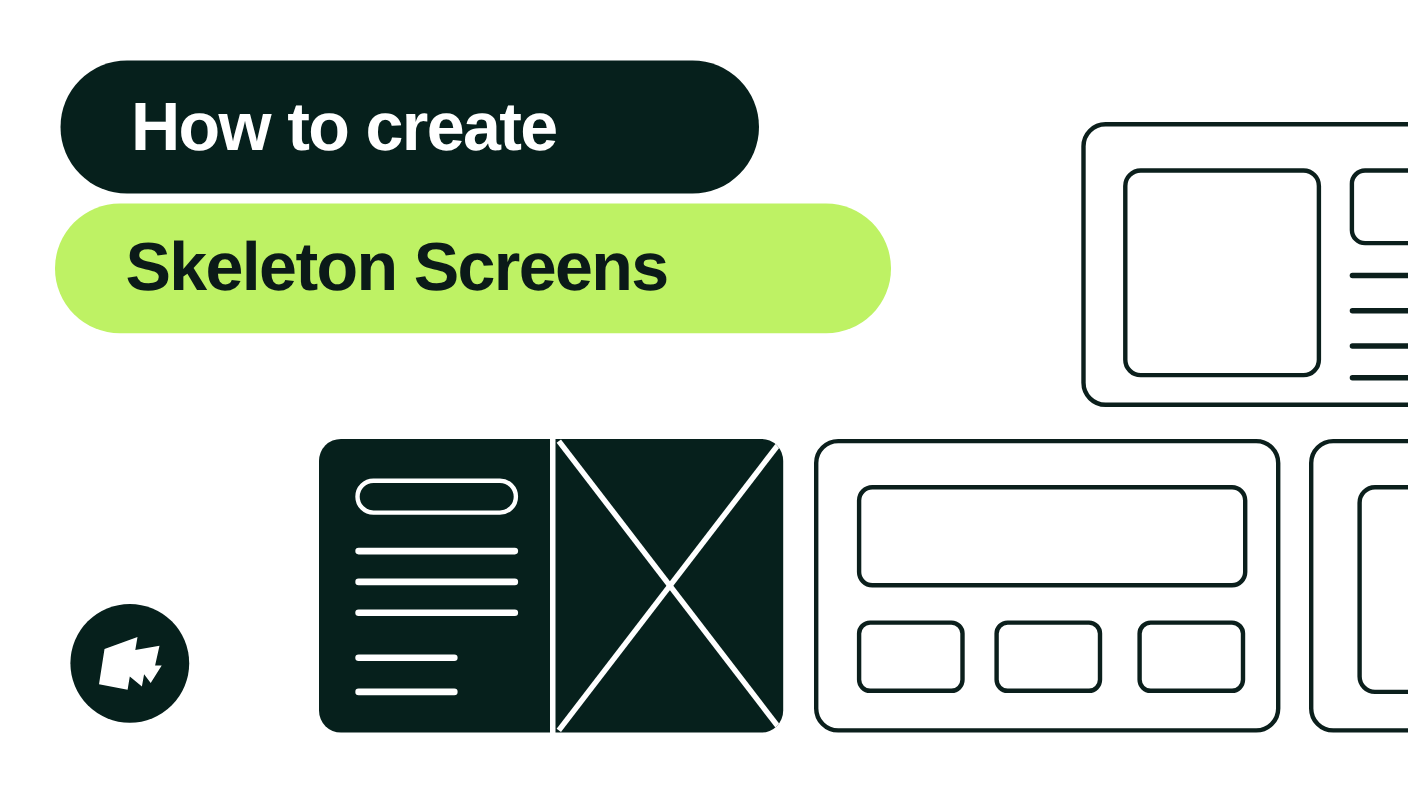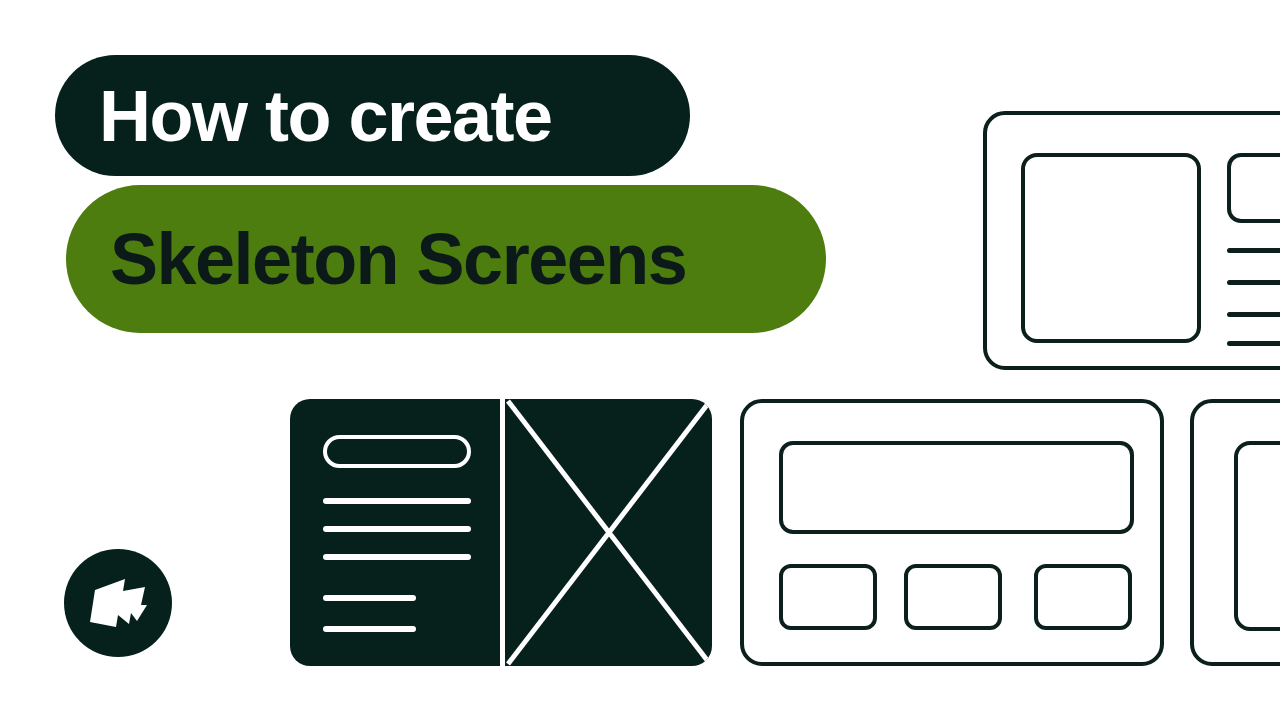--- a/index.html
+++ b/index.html
@@ -32,33 +32,34 @@
   #pill-dark {
     left: 55px;
     top: 55px;
     width: 635px;
     height: 121px;
     background: #06201c;
     padding-left: 44px;
   }
 
   #pill-purple {
-    left: 66px;
+    left: 50px;
     top: 185px;
     width: 760px;
-    height: 148px;
-    background: #4d7c0f;
+    height: 118px;
+    background: #bef264;
     padding-left: 44px;
   }
 
   .pill-text {
-    font-size: 72px;
+    font-size: 62px;
     font-weight: 700;
     letter-spacing: -1.5px;
     line-height: 1;
+    margin-left: 20px;
   }
 
   #pill-dark .pill-text { color: #ffffff; }
   #pill-purple .pill-text { color: #0b1a18; }
 
   
   #logo-badge {
     position: absolute;
     left: 64px;
     top: 549px;

